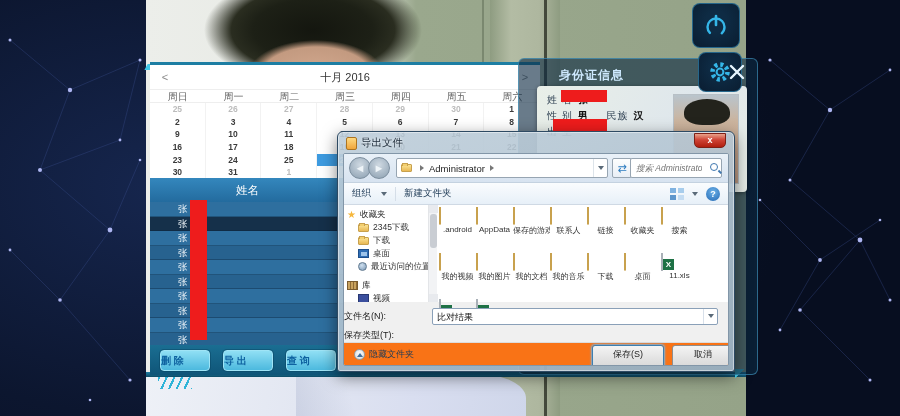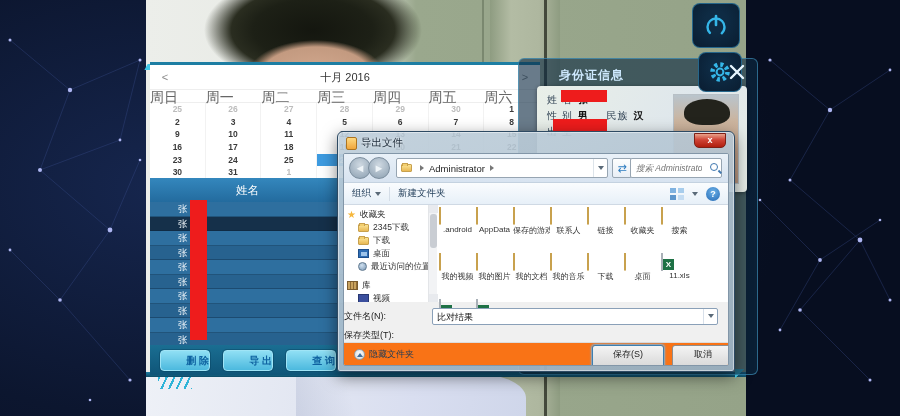--- a/index.html
+++ b/index.html
@@ -30,21 +30,21 @@
     background:linear-gradient(135deg,#49d6f2 40%,rgba(73,214,242,0) 45%);}
   
   .cal{position:absolute;left:150px;top:62px;width:390px;height:116px;background:#fff;
     border-top:3px solid #1d7ea3;}
   .cal-tabs{position:absolute;left:146px;top:56px;width:60px;height:7px;}
   .cal-tabs i{display:inline-block;width:22px;height:6px;background:#3fc8ea;margin-right:5px;transform:skewX(-28deg);}
   .cal-head{position:relative;height:24px;line-height:24px;text-align:center;font-size:11px;color:#333;}
   .cal-arrow{position:absolute;top:0;width:22px;color:#8a8a8a;font-size:11px;cursor:pointer;}
   .cal-prev{left:4px;} .cal-next{right:4px;}
   .cal-weekdays{display:flex;height:14px;border-top:1px solid #eee;border-bottom:1px solid #eee;}
-  .cal-weekdays span{flex:1;text-align:left;font-size:14px;color:#666;line-height:14px;}
+  .cal-weekdays span{flex:1;text-align:center;font-size:10px;color:#666;line-height:14px;}
   .cal-grid{display:flex;flex-direction:column;height:76px;}
   .cal-row{display:flex;flex:1;font-weight:bold;}
   .cal-day{flex:1;text-align:center;font-size:8.5px;color:#3a3a3a;line-height:12.5px;border-right:1px solid #f2f2f2;}
   .cal-day.muted{color:#bcbcbc;}
   .cal-day.sel{background:#3e9be0;color:#fff;}
   
   .tbl{position:absolute;left:150px;top:178px;width:390px;height:167px;display:flex;flex-direction:column;
     background:#1c4a6e;}
   .tbl-head{display:flex;height:24px;background:linear-gradient(#3487bd,#236b9e);}
   .tbl-head span{flex:1;text-align:center;line-height:24px;color:#fff;font-size:11.5px;}
@@ -55,21 +55,21 @@
   .tname{width:190px;padding-left:28px;color:#f2f8fc;font-size:9.5px;line-height:13.5px;}
   .ttime{flex:1;text-align:center;color:#fff;font-size:9.5px;line-height:13.5px;}
   .red-bar{position:absolute;background:#ee1c1c;z-index:30;}
   #red-names{left:190px;top:200px;width:17px;height:140px;}
   #red-idname{left:561px;top:90px;width:46px;height:12px;}
   #red-idbirth{left:553px;top:119px;width:54px;height:12px;}
   
   .actions{position:absolute;left:150px;top:345px;width:390px;height:30px;
     background:linear-gradient(#1a6e92,#0f5578);display:flex;align-items:center;padding-left:10px;gap:13px;}
   .act-btn{width:50px;height:21px;border:1px solid #9fe4f6;border-radius:4px;cursor:pointer;
-    background:linear-gradient(#90dff4,#4cb9de);color:#0e62a0;font-weight:bold;font-size:10px;line-height:19px;text-align:right;
+    background:linear-gradient(#90dff4,#4cb9de);color:#0e62a0;font-weight:bold;font-size:10px;line-height:19px;text-align:left;
     box-shadow:0 0 0 1px rgba(8,70,100,.5);}
   .act-stripes{position:absolute;left:158px;top:377px;width:34px;height:12px;
     background:repeating-linear-gradient(115deg,#2fb4d8 0 2px,rgba(0,0,0,0) 2px 7px);}
   
   .idp{position:absolute;left:518px;top:58px;width:240px;height:317px;
     background:rgba(13,42,66,.62);border:1px solid rgba(72,168,214,.55);border-radius:6px;}
   .idp-head{position:absolute;left:38px;top:8px;color:#cfeaff;font-size:12px;font-weight:bold;letter-spacing:1px;
     border-bottom:1px solid rgba(90,190,235,.6);padding:0 14px 3px 2px;}
   .idp-card{position:absolute;left:18px;top:27px;width:210px;height:106px;border-radius:4px;
     background:linear-gradient(120deg,#e9efe8,#dfe7ec 60%,#e6ece6);box-shadow:0 1px 4px rgba(0,0,0,.4);}
@@ -113,21 +113,21 @@
   .refresh{position:absolute;left:268px;top:4px;width:20px;height:20px;background:linear-gradient(#fdfefe,#e8eef5);
     border:1px solid #97a5b2;border-radius:2px;cursor:pointer;color:#2d7cc0;font-size:11px;text-align:center;line-height:18px;}
   .search{position:absolute;right:6px;top:4px;width:92px;height:20px;background:#fff;border:1px solid #97a5b2;border-radius:2px;}
   .search input{position:absolute;left:3px;top:1px;width:70px;height:16px;border:none;outline:none;
     font-size:8.5px;font-style:italic;color:#777;background:transparent;}
   .mag{position:absolute;right:3px;top:4px;width:8px;height:8px;border:1.6px solid #4178b0;border-radius:50%;}
   .mag::after{content:"";position:absolute;left:7px;top:7px;width:4px;height:1.6px;background:#4178b0;transform:rotate(45deg);}
   .dlg-toolbar{position:absolute;left:0;right:0;top:29px;height:22px;
     background:linear-gradient(#fafcfe,#e7f0f8);border-bottom:1px solid #cfd9e4;
     display:flex;align-items:center;font-size:9.5px;color:#1f3b57;}
-  .tb-item{display:flex;align-items:center;gap:4px;padding:0 8px;cursor:pointer;height:100%;}
+  .tb-item{display:flex;align-items:center;gap:10px;padding:0 8px;cursor:pointer;height:100%;}
   .tb-sep{width:1px;height:14px;background:#d5dee8;}
   .tb-right{margin-left:auto;display:flex;align-items:center;gap:8px;padding-right:8px;}
   .views-ic{width:14px;height:12px;cursor:pointer;background:
     linear-gradient(#7fb2e0 0 0) 0 0/6px 5px no-repeat,
     linear-gradient(#a8cdec 0 0) 8px 0/6px 5px no-repeat,
     linear-gradient(#5d96cc 0 0) 0 7px/6px 5px no-repeat,
     linear-gradient(#c4dcf2 0 0) 8px 7px/6px 5px no-repeat;}
   .help-ic{width:14px;height:14px;border-radius:50%;cursor:pointer;background:radial-gradient(circle at 50% 35%,#6db2e8,#2569b4);
     color:#fff;font-size:9px;font-weight:bold;text-align:center;line-height:14px;}
   .dlg-body{position:absolute;left:0;right:0;top:51px;height:97px;background:#fff;}

